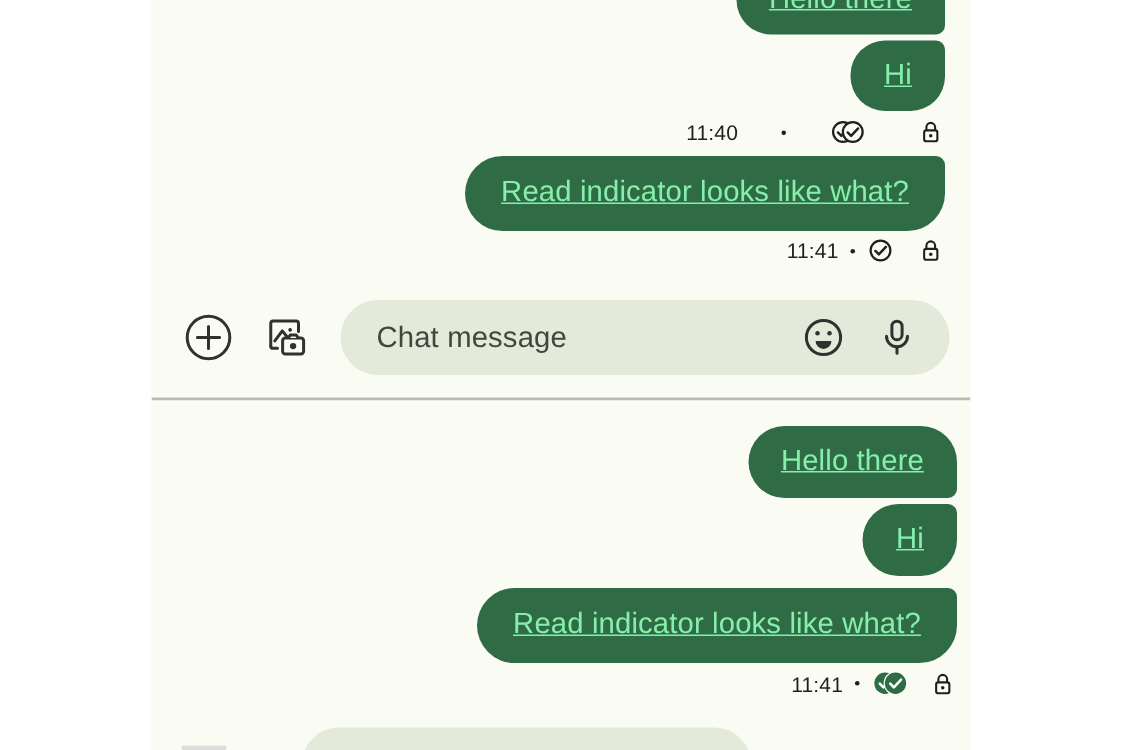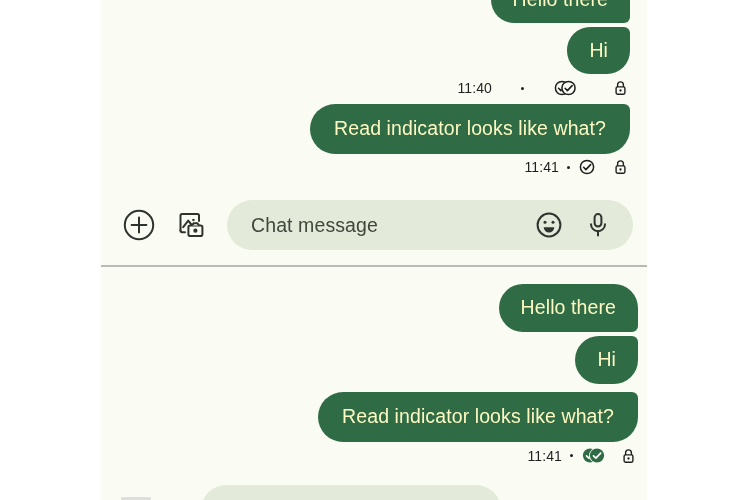--- a/index.html
+++ b/index.html
@@ -56,28 +56,29 @@
     width: 546px;
     height: 233px;
     background: #fafcf3;
     overflow: hidden;
   }
 
   
   .bubble {
     position: absolute;
     background: #2f6b44;
-    color: #fef9c3;
+    color: #86efac;
     font-size: 19.5px;
     line-height: 1;
     display: flex;
     align-items: center;
     justify-content: flex-end;
     box-sizing: border-box;
     letter-spacing: 0.1px;
+    text-decoration: underline;
   }
   .bubble-text { white-space: nowrap; }
 
   
   .b-a-hello {
     right: 17px;
     top: -23px;
     height: 46px;
     padding: 0 22px;
     border-radius: 23px 23px 6px 23px;

